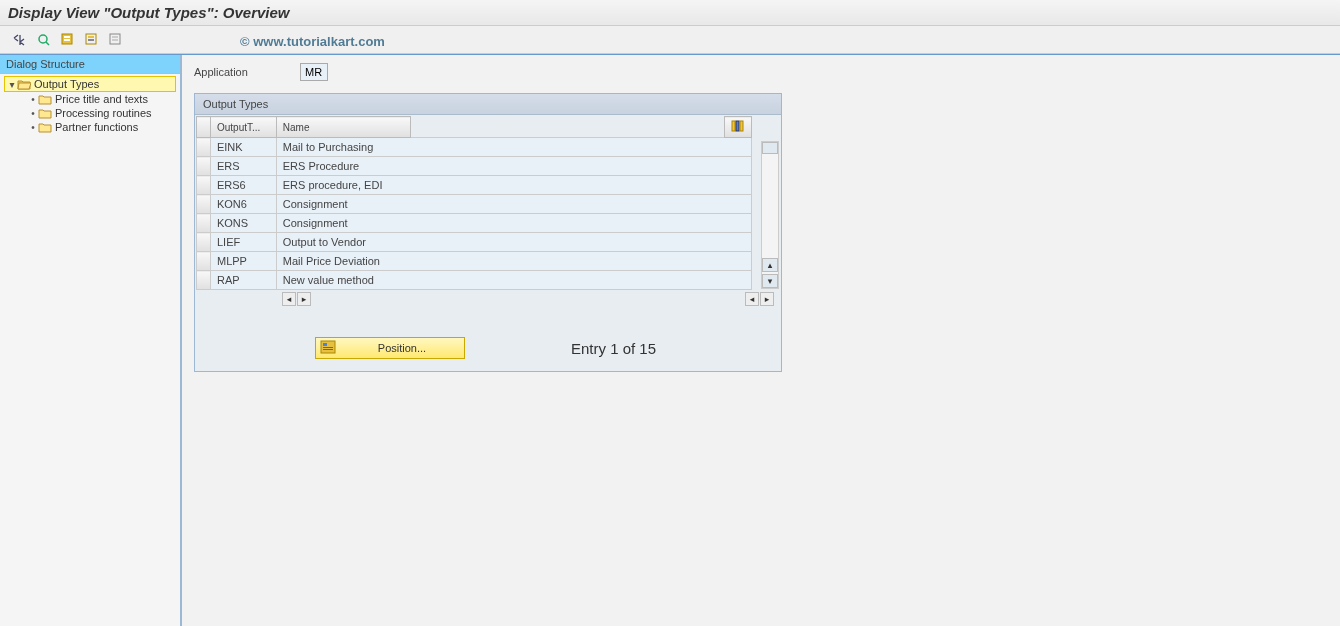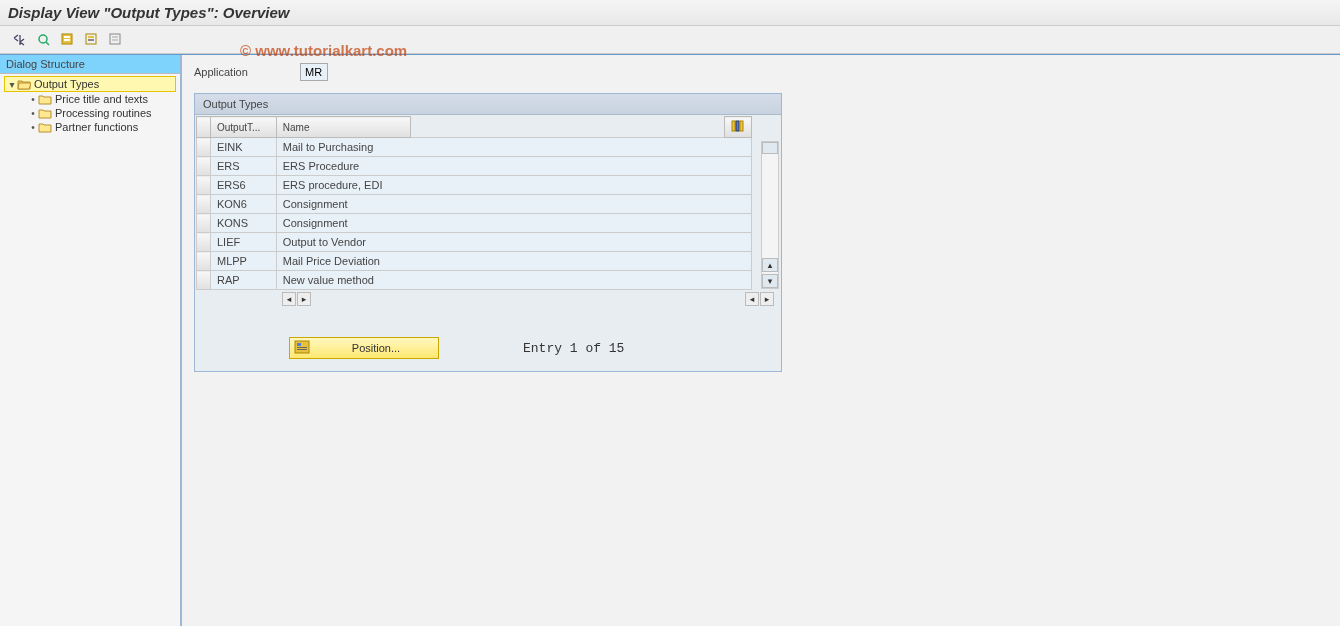--- a/index.html
+++ b/index.html
@@ -4,21 +4,21 @@
   <style>
     * { margin: 0; padding: 0; box-sizing: border-box; }
     body { font-family: Arial, sans-serif; font-size: 11px; color: #333; background: #fff; width: 1340px; }
     
     .title-bar { background: linear-gradient(to bottom, #f5f5f5, #e8e8e8); padding: 4px 8px; border-bottom: 1px solid #ccc; }
     .title-bar h1 { font-size: 15px; font-style: italic; font-weight: bold; color: #333; font-family: Arial, sans-serif; }
     
     .toolbar { padding: 4px 12px; display: flex; gap: 8px; align-items: center; border-bottom: 1px solid #ccc; background: #f0f0f0; height: 28px; position: relative; }
     .toolbar-icon { width: 16px; height: 16px; display: inline-flex; align-items: center; justify-content: center; cursor: pointer; }
     
-    .watermark { position: absolute; left: 240px; top: 16px; font-size: 15px; font-weight: bold; color: #c2410c; opacity: 0.7; z-index: 100; }
+    .watermark { position: absolute; left: 240px; top: 8px; font-size: 13px; font-weight: bold; color: #0c4a6e; opacity: 0.7; z-index: 100; }
     
     .main-container { display: flex; height: 592px; border-top: 1px solid #6699cc; }
     
     .left-panel { width: 182px; border-right: 2px solid #9cb8d4; background: #f5f5f5; padding: 0; }
     .dialog-header { background: #7dd3fc; border-bottom: 1px solid #bbb; padding: 3px 6px; font-size: 11px; color: #444; }
     .tree { padding: 2px 4px; }
     .tree-item { display: flex; align-items: center; padding: 1px 2px; cursor: pointer; white-space: nowrap; }
     .tree-item.active { background: #fff8b0; border: 1px solid #e6c200; }
     .tree-toggle { width: 10px; text-align: center; font-size: 10px; color: #555; }
     .tree-bullet { width: 10px; text-align: center; font-size: 10px; color: #555; }
@@ -52,24 +52,24 @@
     .vscroll-box { position: absolute; top: 0; width: 16px; height: 12px; background: #e0e8f0; border: 1px solid #bbb; }
     .vscroll-up { position: absolute; bottom: 16px; width: 16px; height: 14px; background: #e0e8f0; border: 1px solid #bbb; display:flex; align-items:center; justify-content:center; }
     .vscroll-down { position: absolute; bottom: 0; width: 16px; height: 14px; background: #e0e8f0; border: 1px solid #bbb; display:flex; align-items:center; justify-content:center; }
     
     .hscroll-row { display: flex; height: 18px; align-items: center; padding: 0 6px 0 86px; }
     .hscroll-left { width: 14px; height: 14px; border: 1px solid #bbb; background: #eee; display:flex; align-items:center; justify-content:center; margin-right:1px;}
     .hscroll-right { width: 14px; height: 14px; border: 1px solid #bbb; background: #eee; display:flex; align-items:center; justify-content:center;}
     .hscroll-spacer { flex: 1; }
     
     .footer-row { display: flex; align-items: center; padding: 28px 0 12px 0; }
-    .position-btn { display: flex; align-items: center; border: 1px solid #c9a800; background: linear-gradient(to bottom, #fff8c0, #ffe870); padding: 2px 4px; width: 150px; height: 22px; cursor: pointer; margin-left: 94px; }
+    .position-btn { display: flex; align-items: center; border: 1px solid #c9a800; background: linear-gradient(to bottom, #fff8c0, #ffe870); padding: 2px 4px; width: 150px; height: 22px; cursor: pointer; margin-left: 120px; }
     .position-icon { width: 18px; height: 16px; margin-right: 6px; }
     .position-label { flex: 1; text-align: center; font-size: 11px; }
-    .entry-text { margin-left: 84px; font-size: 13px; font-family: Liberation Mono, monospace; }
+    .entry-text { margin-left: 106px; font-size: 15px; }
     
     .arrow { font-size: 9px; line-height: 1; }
   </style>
 </head>
 <body>
 
 <div class="title-bar">
   <h1>Display View "Output Types": Overview</h1>
 </div>
 

